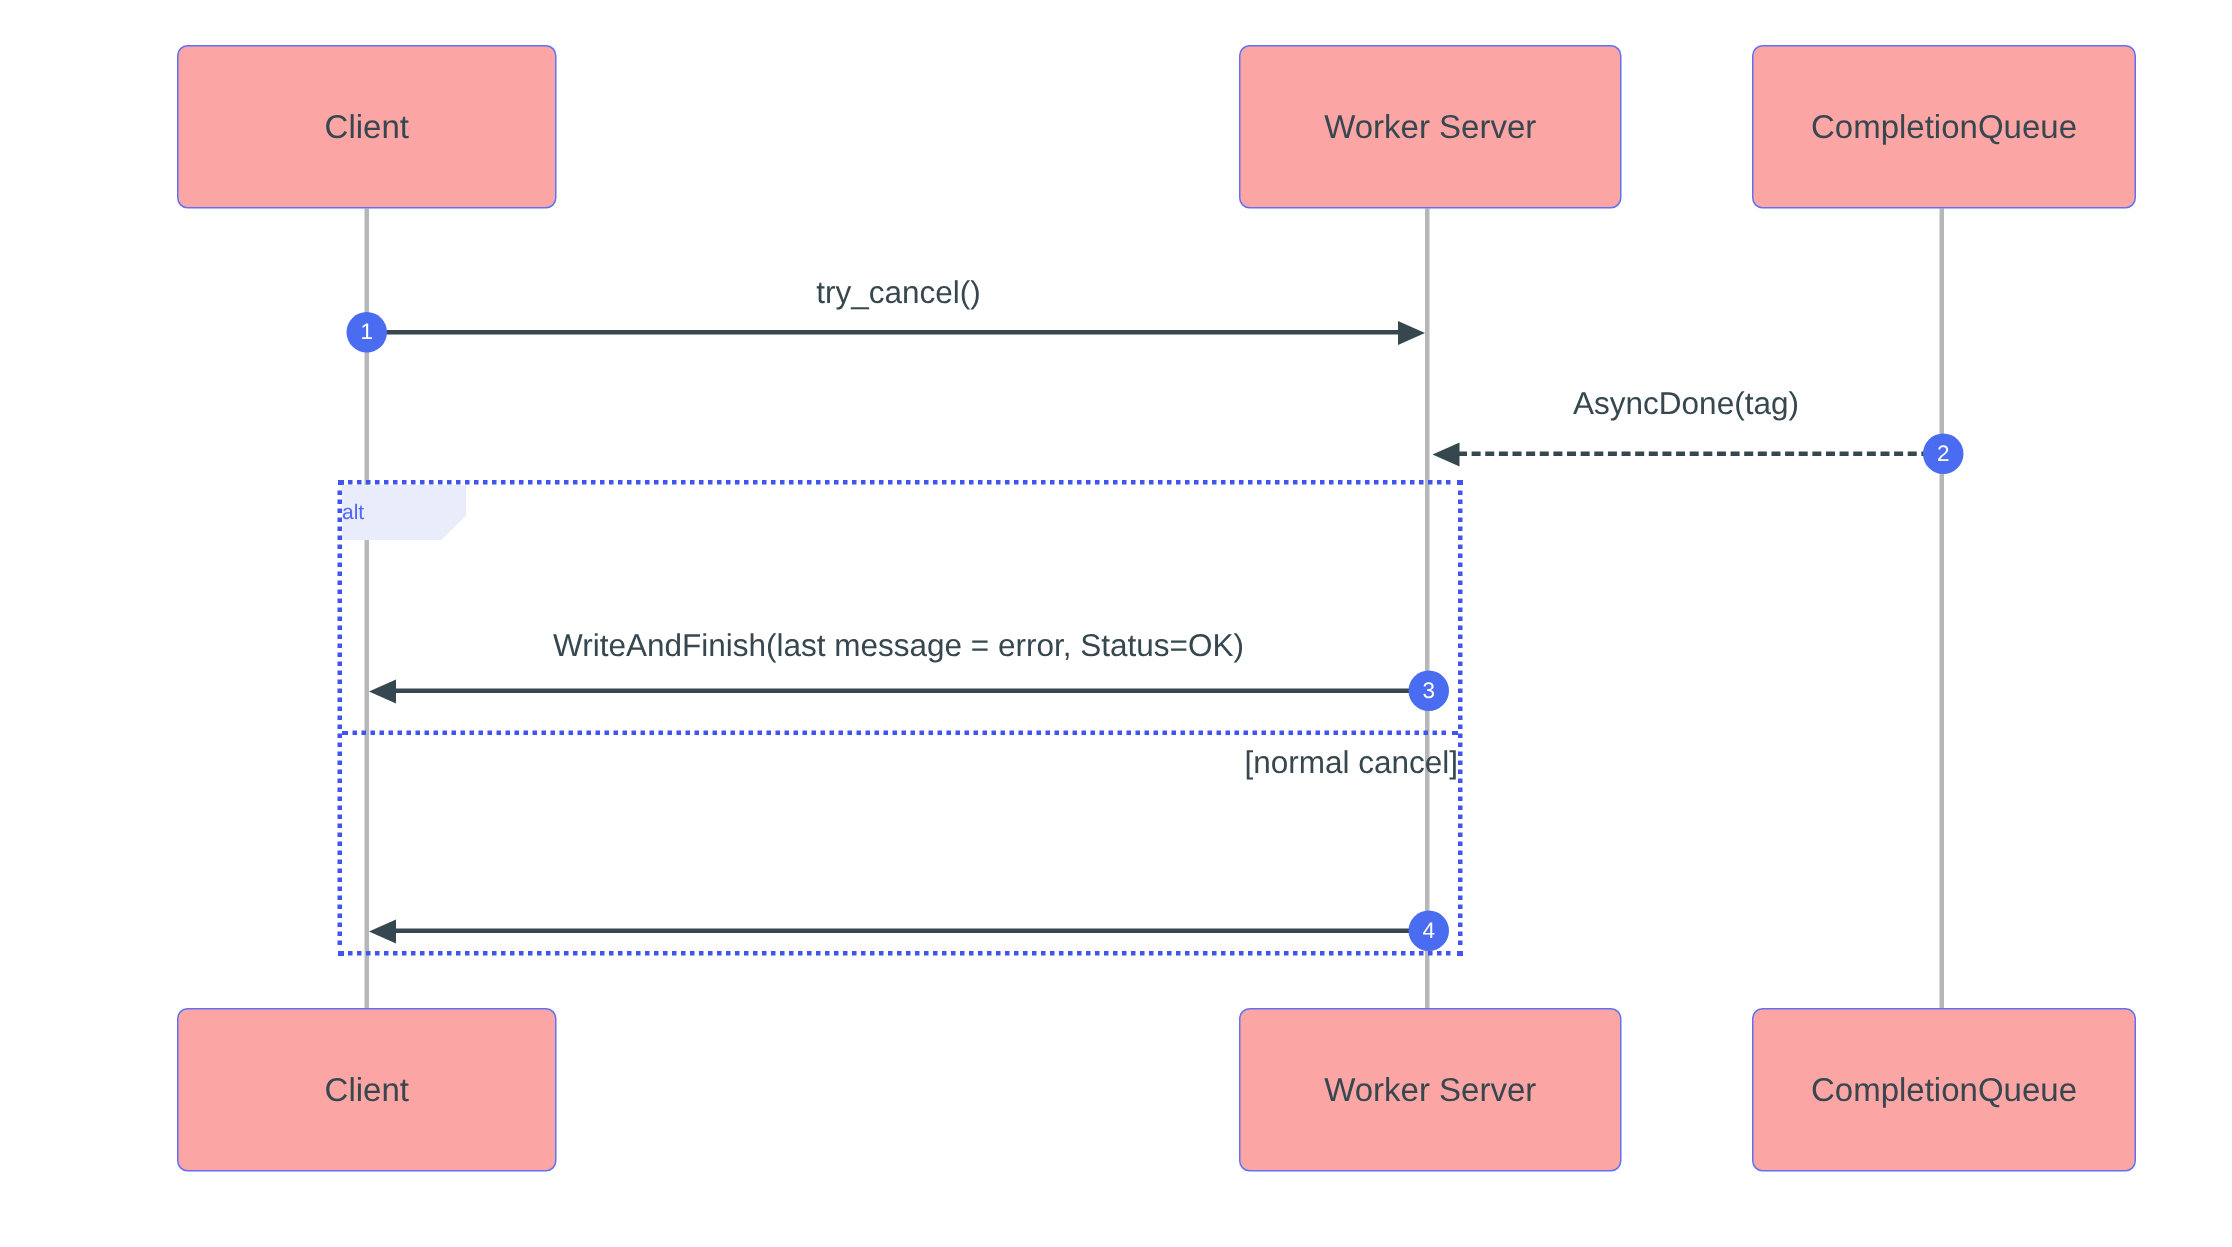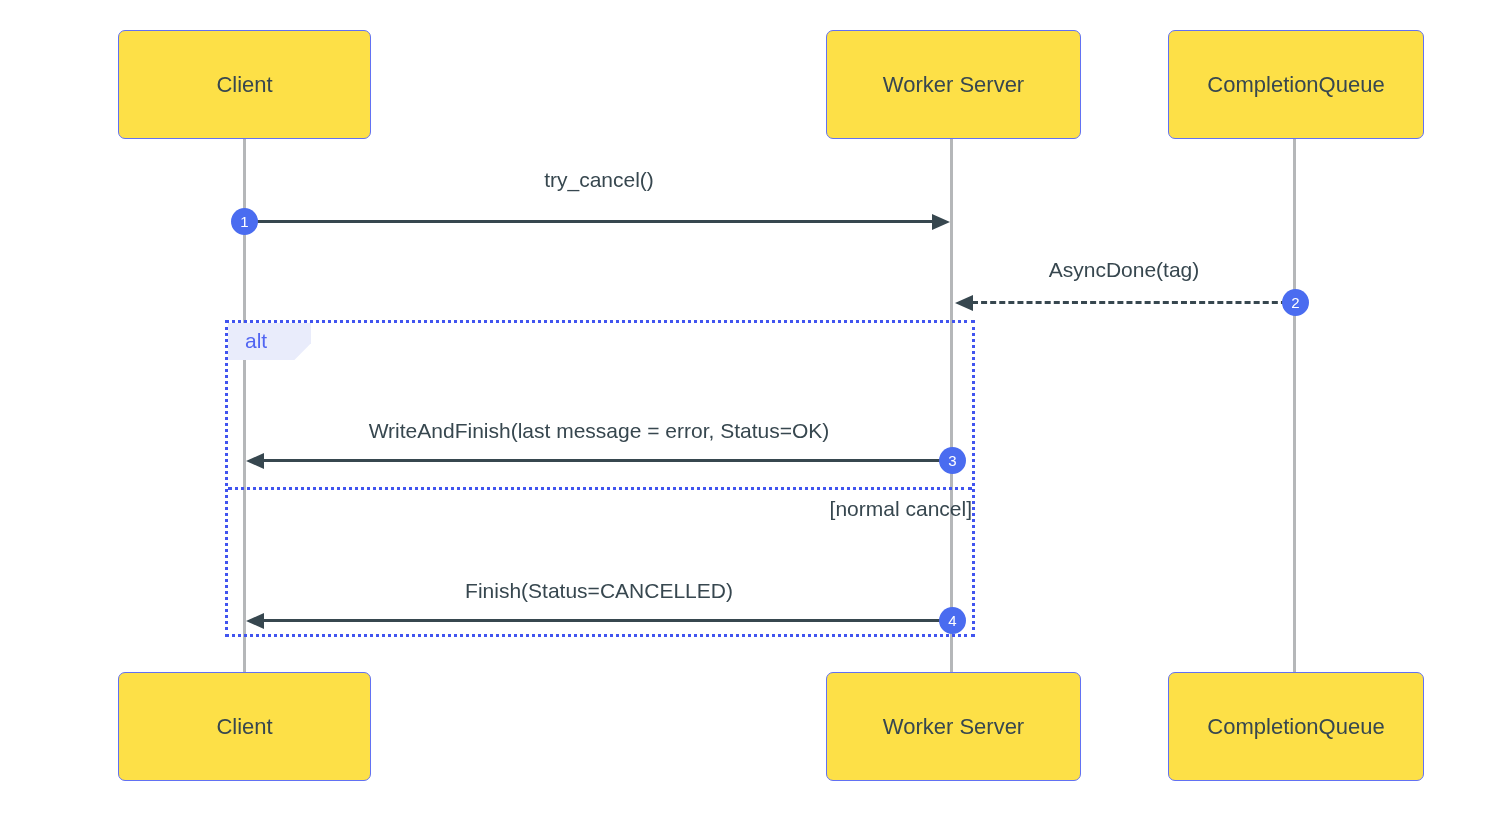--- a/index.html
+++ b/index.html
@@ -19,21 +19,21 @@
   .stage{
     position:relative;
     width:1488px;height:831px;
     background:#ffffff;
     overflow:hidden;
   }
   
   .actor-box{
     position:absolute;
     height:109px;
-    background:#fde047;
+    background:#fca5a5;
     border:1.5px solid var(--box-border);
     border-radius:7px;
     display:flex;align-items:center;justify-content:center;
     font-size:22px;
     color:var(--text);
     z-index:6;
   }
   
   .lifeline{
     position:absolute;
@@ -79,23 +79,22 @@
   .alt-frame{
     position:absolute;
     left:225px;top:320px;width:750px;height:317px;
     border:3px dotted var(--frame-border);
     z-index:3;
   }
   .alt-operator{
     position:absolute;left:0;top:0;width:83px;height:37px;
     background:var(--frame-label-bg);
     color:var(--frame-label-text);
-    font-size:21px;
+    font-size:14px;
     line-height:36px;
-    padding-left:17px;
     clip-path:polygon(0 0,100% 0,100% 55%,80% 100%,0 100%);
   }
   .guard{
     position:absolute;
     text-align:center;
     font-size:21px;
     color:var(--text);
     white-space:nowrap;
   }
   .guard.first{left:83px;right:0;top:8px;}
@@ -113,36 +112,35 @@
   <div class="lifeline" style="left:243px;"></div>
   <div class="lifeline" style="left:950px;"></div>
   <div class="lifeline" style="left:1293px;"></div>
 
   <div class="alt-frame">
     <div class="alt-operator">alt</div>
     <div class="alt-divider"></div>
     <div class="guard second">[normal cancel]</div>
   </div>
 
-  <div class="msg-label" style="left:599px;top:168px;text-align:center;">try_cancel()</div>
+  <div class="msg-label" style="left:599px;top:184px;text-align:center;">try_cancel()</div>
   <div class="msg-line" style="left:245px;top:220px;width:691px;"></div>
   <div class="arrowhead right" style="left:932px;top:214px;"></div>
   <div class="seq-badge" style="left:231px;top:208px;">1</div>
 
   <div class="msg-label" style="left:1124px;top:258px;">AsyncDone(tag)</div>
   <div class="msg-line dashed" style="left:972px;top:301px;width:324px;"></div>
   <div class="arrowhead left" style="left:955px;top:295px;"></div>
   <div class="seq-badge" style="left:1282px;top:289px;">2</div>
 
   <div class="msg-label" style="left:599px;top:419px;">WriteAndFinish(last message = error, Status=OK)</div>
   <div class="msg-line" style="left:262px;top:459px;width:691px;"></div>
   <div class="arrowhead left" style="left:246px;top:453px;"></div>
   <div class="seq-badge" style="left:939px;top:447px;">3</div>
 
-  <div class="msg-label" style="left:599px;top:579px;">Finish(Status=CANCELLED)</div>
   <div class="msg-line" style="left:262px;top:619px;width:691px;"></div>
   <div class="arrowhead left" style="left:246px;top:613px;"></div>
   <div class="seq-badge" style="left:939px;top:607px;">4</div>
 
   <div class="actor-box" style="left:118px;top:30px;width:253px;">
     <span>Client</span>
   </div>
   <div class="actor-box" style="left:826px;top:30px;width:255px;">
     <span>Worker Server</span>
   </div>

